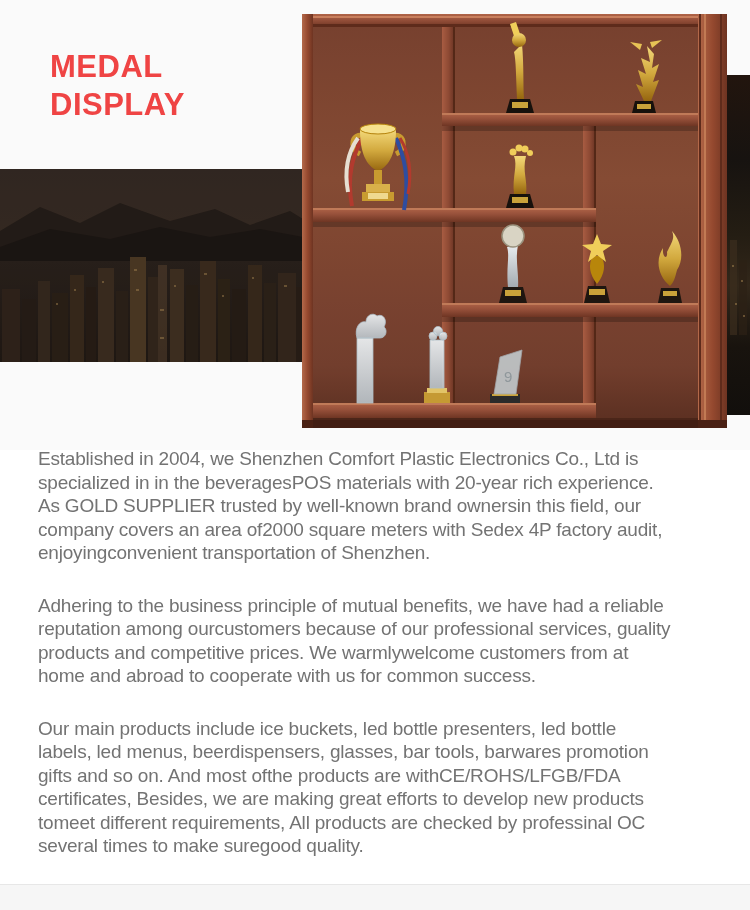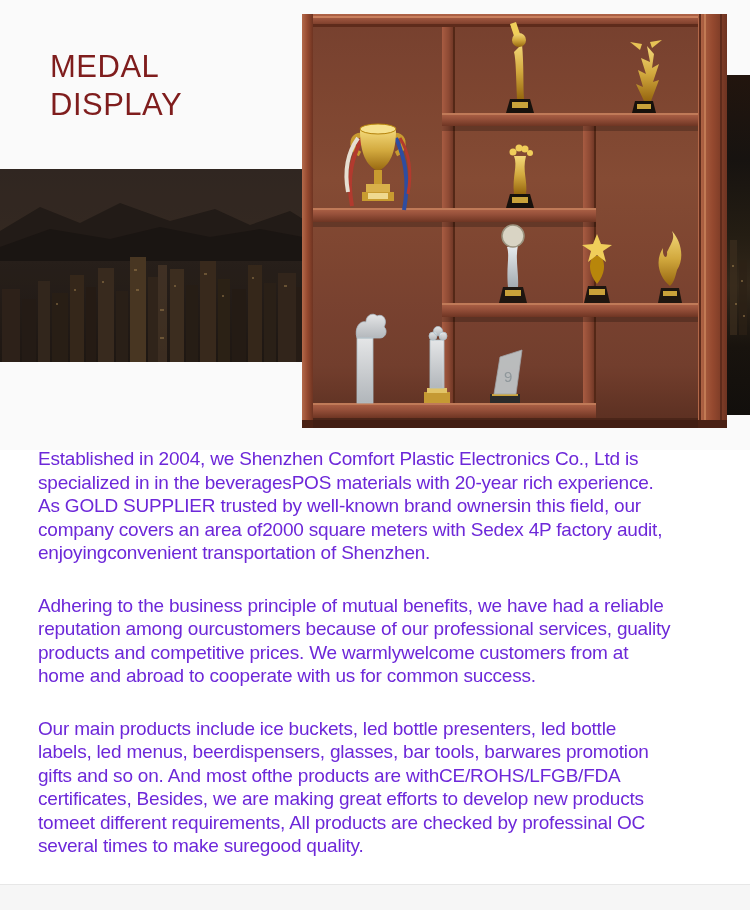--- a/index.html
+++ b/index.html
@@ -3,29 +3,29 @@
 <meta charset="utf-8">
 <style>
   html,body{margin:0;padding:0;background:#ffffff;}
   .page{
     position:relative;width:750px;height:910px;overflow:hidden;
     background:#ffffff;font-family:"Liberation Sans",sans-serif;
   }
   .top-section{position:absolute;left:0;top:0;width:750px;height:450px;background:#fafafa;}
   .page-title{
     position:absolute;left:50px;top:48px;
-    font-size:31px;line-height:38px;font-weight:normal;color:#7f1d1d;
+    font-size:31px;line-height:38px;font-weight:bold;color:#ef4444;
     letter-spacing:0.5px;white-space:pre-line;
   }
   .city-left{position:absolute;left:0;top:169px;width:303px;height:193px;}
   .city-right{position:absolute;left:727px;top:75px;width:23px;height:340px;}
   .shelf-photo{position:absolute;left:302px;top:14px;width:425px;height:414px;}
   .about{
     position:absolute;left:38px;top:447px;width:700px;
-    font-size:19px;line-height:23.5px;color:#6d28d9;letter-spacing:-0.2px;
+    font-size:19px;line-height:23.5px;color:#737373;letter-spacing:-0.2px;
   }
   .about p{margin:0 0 29px 0;white-space:pre-line;}
   .footer-band{
     position:absolute;left:0;top:884px;width:750px;height:26px;
     background:#f6f6f6;border-top:1px solid #e7e7e7;box-sizing:border-box;
   }
   svg{display:block;}
 </style>
 </head>
 <body>

